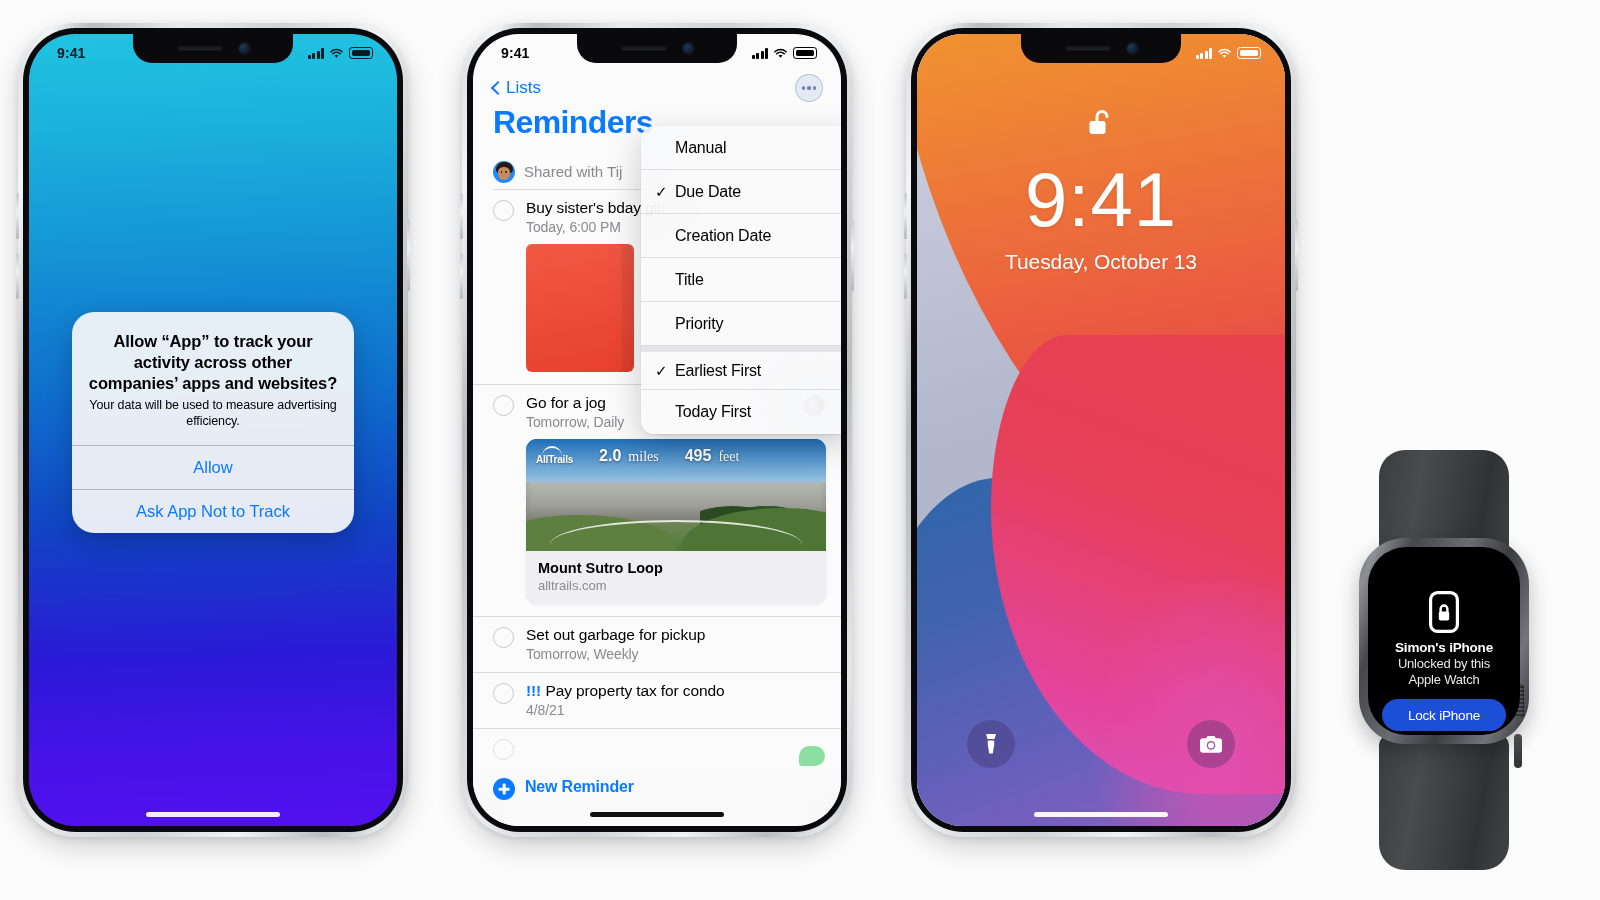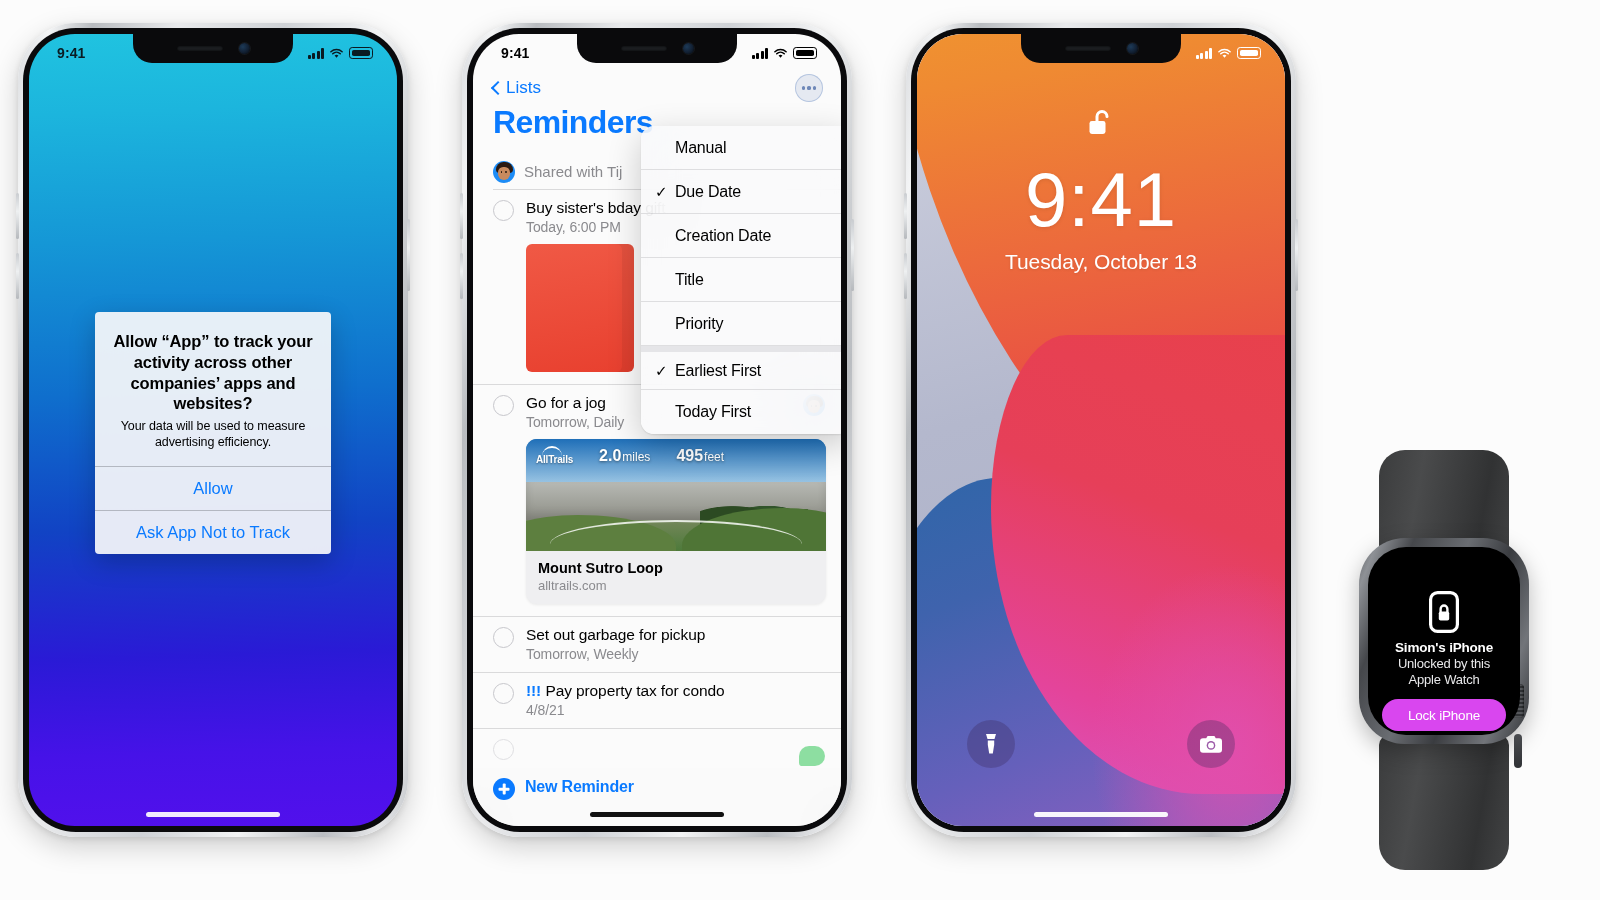--- a/index.html
+++ b/index.html
@@ -76,24 +76,24 @@
     width: 134px; height: 5px; border-radius: 3px; z-index: 36;
   }
 
   
   #phone1 { left: 18px; top: 23px; width: 390px; height: 814px; }
   #phone1 .phone-screen { background: linear-gradient(178deg,
       #20c3e0 0%, #1cb5dd 10%, #1597d6 26%, #0f6fcd 45%,
       #1143c4 62%, #2a1ad6 78%, #4612e8 90%, #5210ec 100%); }
   .att-dialog {
     position: absolute; left: 50%; transform: translateX(-50%);
-    top: 278px; width: 236px;
+    top: 278px; width: 282px;
     background: rgba(249,249,250,0.92);
     backdrop-filter: blur(20px);
-    border-radius: 4px; overflow: hidden;
+    border-radius: 22px; overflow: hidden;
     box-shadow: 0 8px 26px rgba(0,0,0,0.22);
   }
   .att-body { padding: 19px 16px 15px; text-align: center; }
   .att-title {
     font-size: 16.5px; font-weight: bold; color: #000; line-height: 1.26;
     letter-spacing: -0.1px;
   }
   .att-sub {
     margin-top: 5px; font-size: 12.5px; color: #000; line-height: 1.27;
     letter-spacing: -0.1px;
@@ -180,21 +180,21 @@
     border-top: 2.5px solid rgba(255,255,255,.82);
     border-radius: 60% 60% 0 0 / 100% 100% 0 0; }
   .at-overlay { position:absolute; top:0; left:0; right:0; height:34px;
     display:flex; align-items:center; gap:0; padding:0 10px; color:#fff; }
   .at-logo { font-size: 10px; font-weight: bold; letter-spacing:-0.2px;
     text-shadow: 0 1px 2px rgba(0,0,0,.4); position: relative; padding-top: 6px; }
   .at-logo::before { content:""; position:absolute; top:-2px; left:6px; width:20px; height:8px;
     border-top: 2px solid #fff; border-radius: 12px 12px 0 0; }
   .at-stat { margin-left: 26px; font-size: 16px; font-weight: bold;
     text-shadow: 0 1px 3px rgba(0,0,0,.45); }
-  .at-stat small { font-size: 12px; font-weight: normal; margin-left: 1px; }
+  .at-stat small { font-size: 14px; font-weight: normal; margin-left: 7px; font-family: Liberation Serif, serif; }
   .at-meta { padding: 9px 12px 11px; }
   .at-title { font-size: 14.5px; font-weight: bold; color: #000; }
   .at-host { font-size: 13px; color: #8a8a8e; margin-top: 2px; }
   .green-bubble {
     position:absolute; right:16px; bottom:4px; width:26px; height:20px;
     background:#35c759; border-radius: 12px 12px 12px 4px;
   }
   .new-reminder {
     position: absolute; left: 0; right: 0; bottom: 0; height: 58px;
     background: rgba(250,250,250,0.94); backdrop-filter: blur(16px);
@@ -300,21 +300,21 @@
     position: absolute; inset: 9px; border-radius: 38px;
     background: #000; overflow: hidden;
     display: flex; flex-direction: column; align-items: center;
     padding-top: 44px;
   }
   .watch-lock-icon { width: 30px; height: 42px; }
   .watch-dev { color: #fff; font-size: 13.5px; font-weight: bold; margin-top: 7px; letter-spacing:-0.2px; }
   .watch-sub { color: #e8e8ea; font-size: 13px; line-height: 1.16; text-align:center; margin-top: 1px; letter-spacing:-0.2px;}
   .watch-action {
     margin-top: 12px; width: 124px; height: 32px; border-radius: 16px;
-    background: #d946ef; color: #fff; font-size: 13.5px;
+    background: #1d4ed8; color: #fff; font-size: 13.5px;
     display: flex; align-items: center; justify-content: center; letter-spacing:-0.2px;
   }
   .crown {
     position: absolute; right: 5px; top: 146px; width: 13px; height: 34px;
     border-radius: 4px;
     background: repeating-linear-gradient(180deg,#55575b 0 2px,#2f3134 2px 4px);
     box-shadow: inset -1px 0 2px rgba(0,0,0,.5);
   }
   .sidebtn {
     position: absolute; right: 7px; top: 196px; width: 8px; height: 34px;

